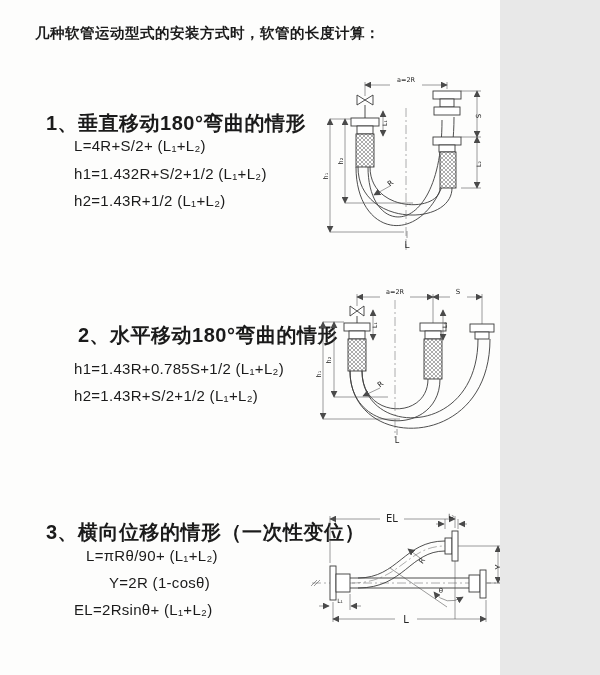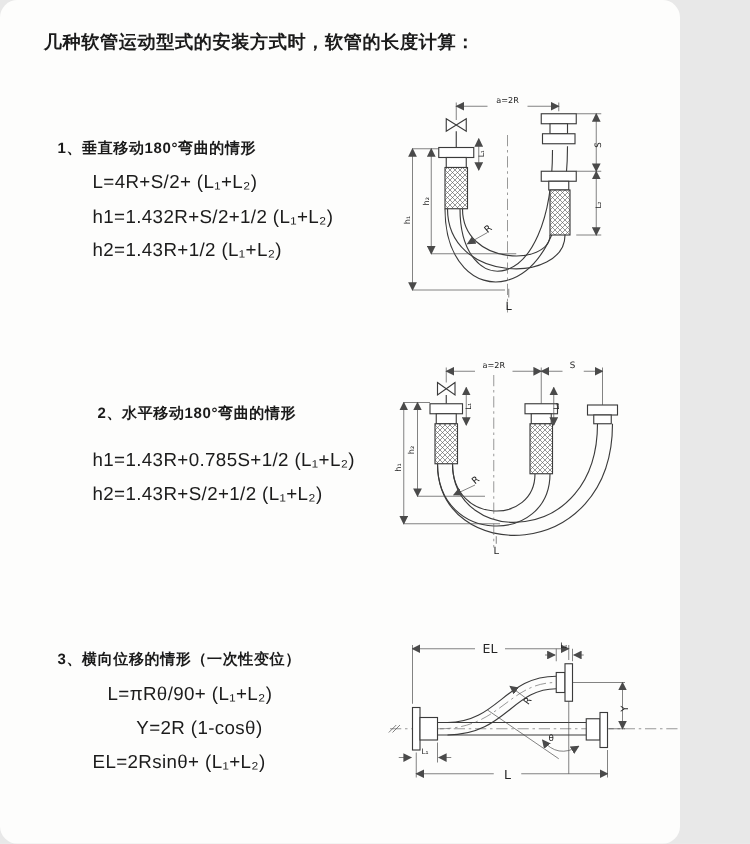--- a/index.html
+++ b/index.html
@@ -1,20 +1,20 @@
 <!DOCTYPE html>
 <html><head>
 <meta charset="utf-8">
 <style>
   html,body{margin:0;padding:0;background:#e8e8e8;}
-  .page{position:relative;width:544px;height:675px;background:#fdfdfc;overflow:hidden;
-        font-family:"Liberation Sans","DejaVu Sans",sans-serif;color:#1b1b1b;border-radius:14px;}
+  .page{position:relative;width:500px;height:675px;background:#fdfdfc;overflow:hidden;
+        font-family:"Liberation Sans","DejaVu Sans",sans-serif;color:#1b1b1b;}
   .t{position:absolute;white-space:nowrap;}
   .title{font-size:14.5px;font-weight:bold;letter-spacing:0.5px;}
-  .heading{font-size:12px;font-weight:bold;letter-spacing:0.5px;}
+  .heading{font-size:20px;font-weight:bold;letter-spacing:0.5px;}
   .formula{font-size:15px;letter-spacing:0.3px;}
   svg{position:absolute;overflow:visible;}
   svg text{font-family:"DejaVu Sans","Liberation Sans",sans-serif;fill:#242424;}
   .ln{stroke:#3b3b3b;stroke-width:0.9;fill:none;}
   .dim{stroke:#4a4a4a;stroke-width:0.55;fill:none;}
   .cl{stroke:#6a6a6a;stroke-width:0.55;stroke-dasharray:9 3 2 3;fill:none;}
   .fit{fill:#ffffff;stroke:#3b3b3b;stroke-width:0.9;}
 </style>
 </head>
 <body>

